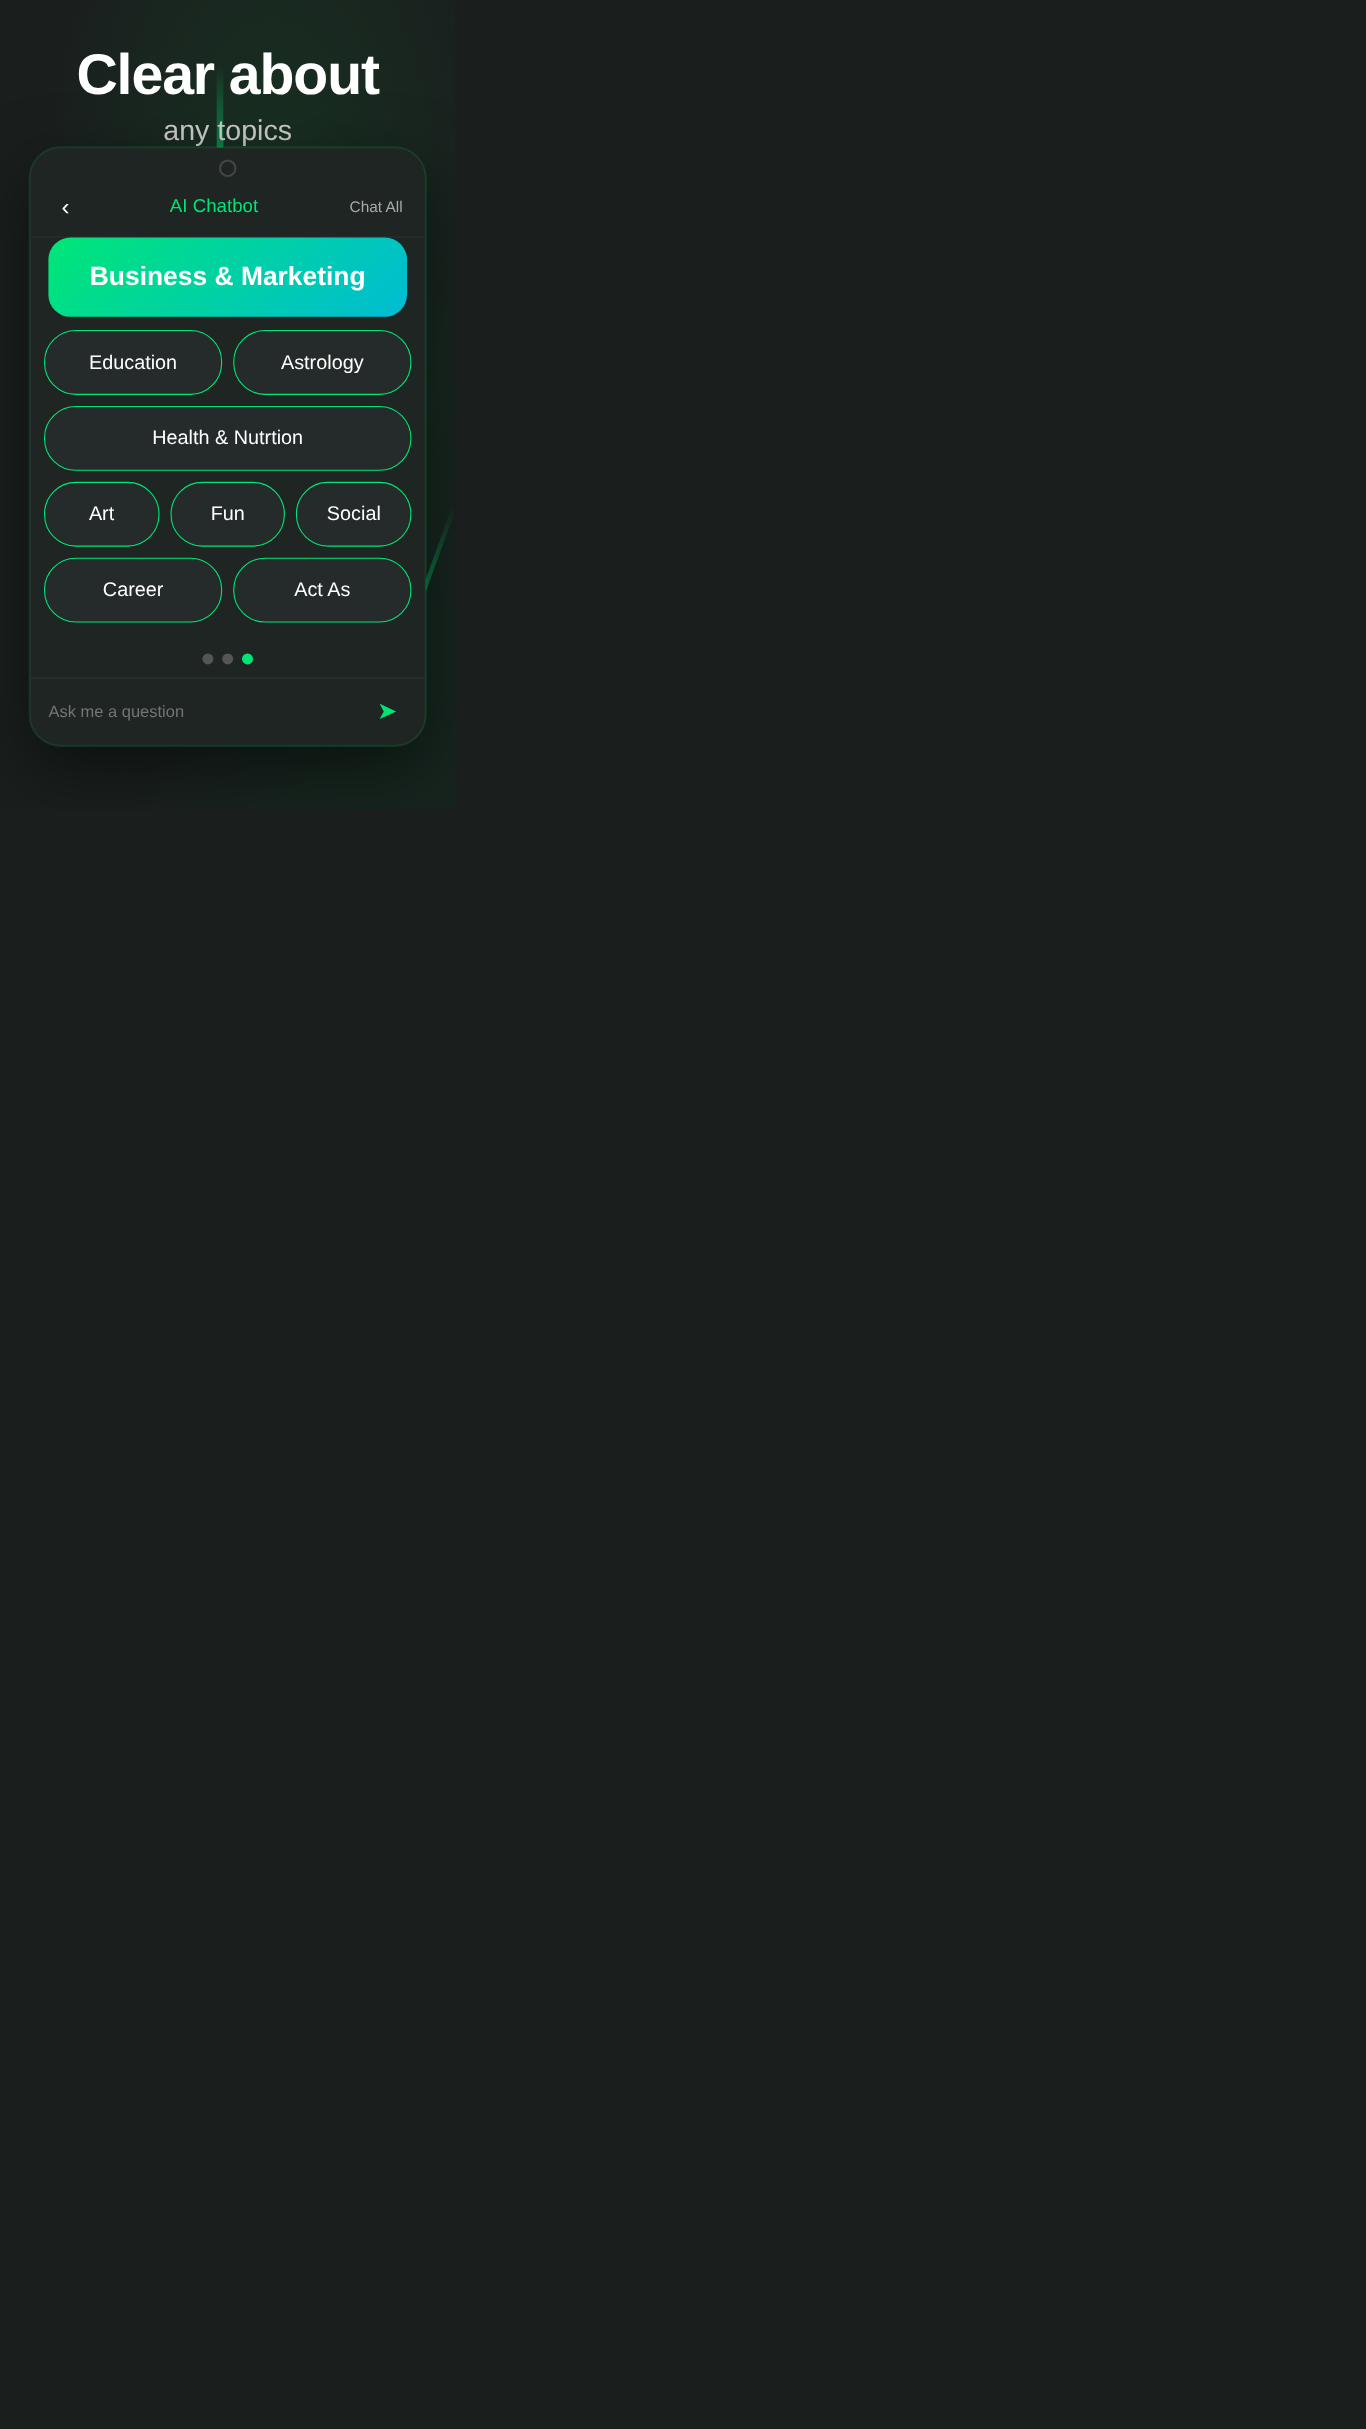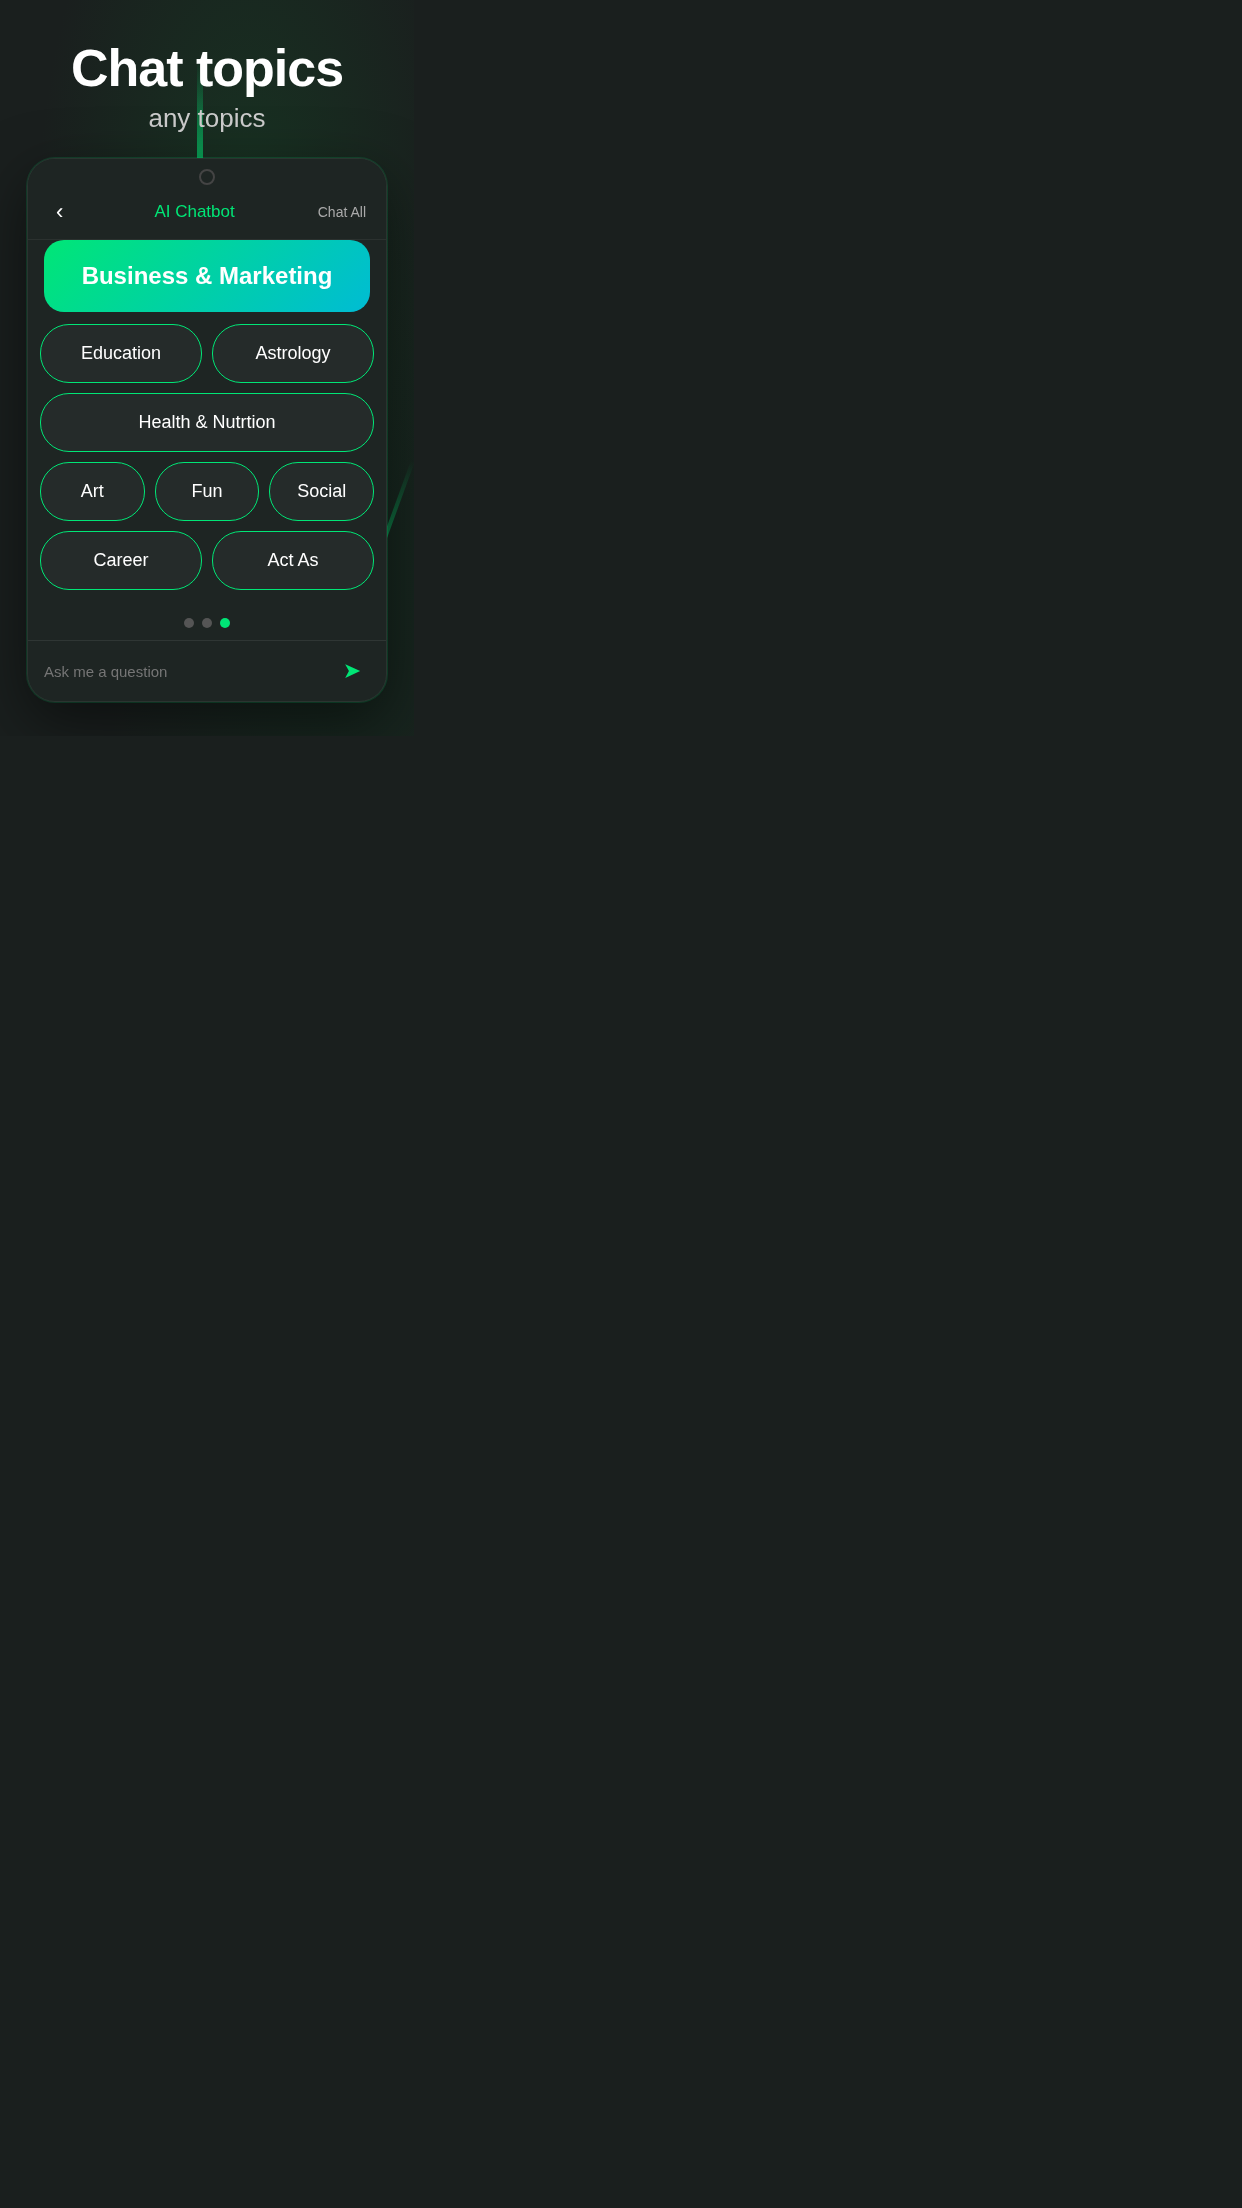--- a/index.html
+++ b/index.html
@@ -70,21 +70,20 @@
       line-height: 1.1;
       letter-spacing: -1px;
     }
 
     .subtitle {
       font-size: 26px;
       font-weight: 400;
       color: #cccccc;
       text-align: center;
       margin-top: 6px;
-      margin-bottom: 24px;
     }
 
     
     .phone-mockup {
       width: 360px;
       background: #1e2523;
       border-radius: 28px;
       border: 1.5px solid #2a3530;
       overflow: hidden;
       box-shadow: 0 0 0 1px rgba(0,230,118,0.15), 0 20px 60px rgba(0,0,0,0.5);
@@ -243,21 +242,21 @@
   </style>
 </head>
 <body>
 
 <div class="bg-overlay"></div>
 <div class="green-glow-left"></div>
 <div class="green-glow-right"></div>
 
 <div class="content">
 
-  <h1 class="title">Chat topics</h1>
+  <h1 class="title">Clear about</h1>
   <p class="subtitle">any topics</p>
 
   <div class="phone-mockup">
 
     <div class="phone-header">
       <div class="phone-notch-bar">
         <div class="notch-circle"></div>
       </div>
       <div class="phone-nav">
         <span class="back-btn">‹</span>

